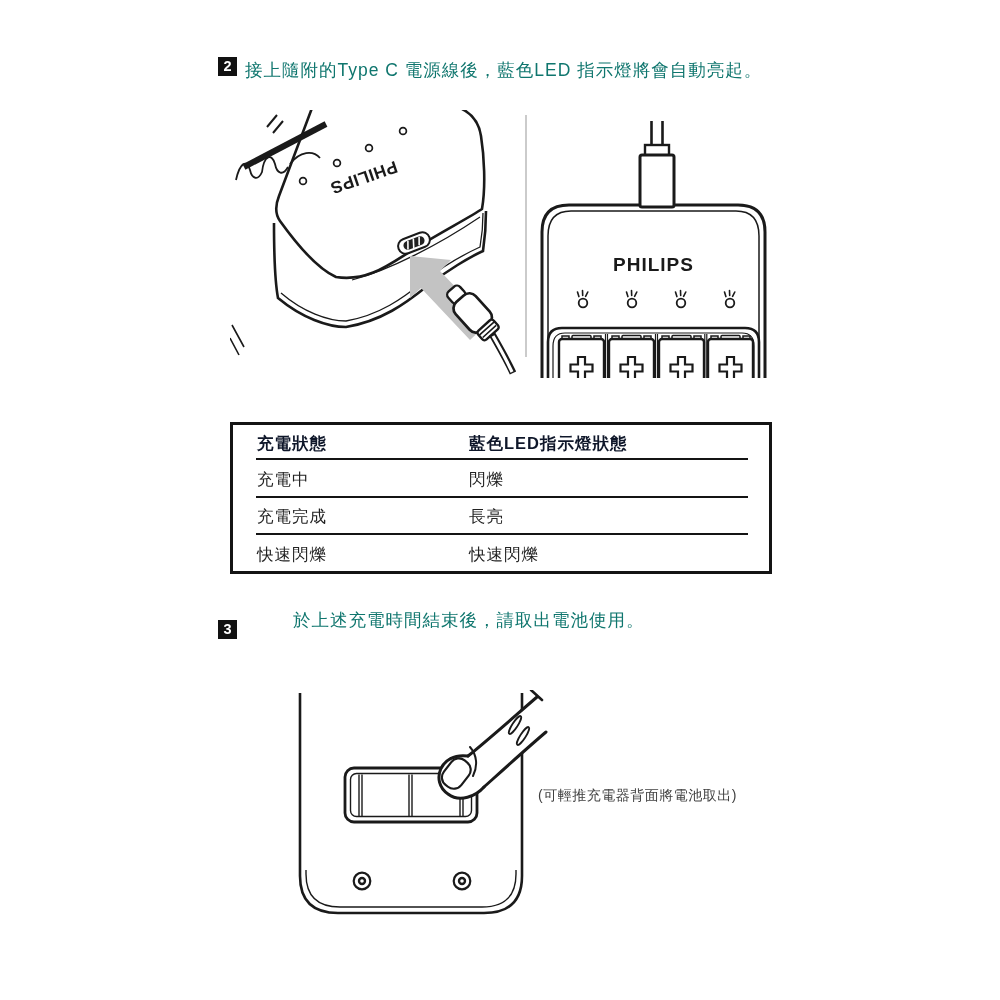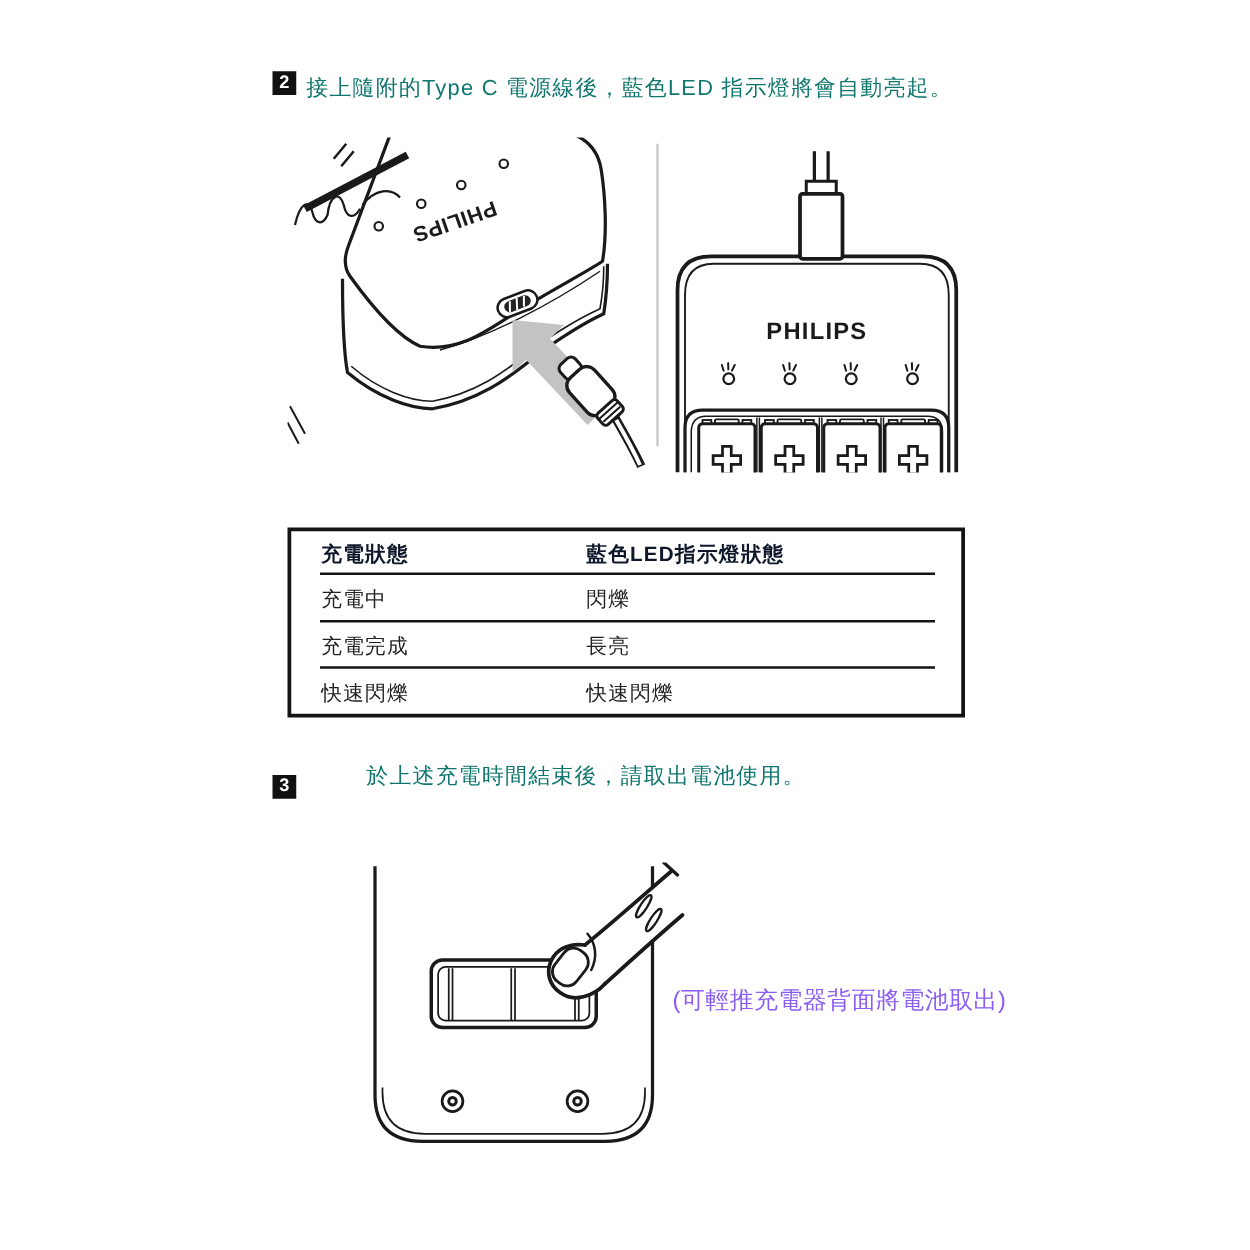--- a/index.html
+++ b/index.html
@@ -11,21 +11,21 @@
               font-size:14.5px;line-height:19px;text-align:center;}
   .step-text{font-size:17.5px;letter-spacing:1px;white-space:nowrap;color:#0f766e;}
   .fig-divider{width:1.5px;background:#cbcbcb;}
   .chg-table{left:230px;top:422px;width:542px;height:152px;border:3.5px solid #141414;
              box-sizing:border-box;background:#fff;}
   .t-cell{position:absolute;font-size:16.5px;letter-spacing:1px;white-space:nowrap;color:#222;}
   .t-cell.c1{left:24px;}
   .t-cell.c2{left:236px;}
   .t-head{font-weight:bold;color:#0f172a;}
   .t-rule{position:absolute;left:23px;width:492px;height:2px;background:#141414;}
-  .caption{font-size:19px;letter-spacing:0.5px;white-space:nowrap;color:#8b5cf6;}
+  .caption{font-size:14px;letter-spacing:0.5px;white-space:nowrap;color:#404040;}
   svg{display:block;}
 </style>
 </head>
 <body>
 
 <div class="page">
 
   <div class="abs step-badge" style="left:218px;top:57px;">2</div>
   <div class="abs step-text" style="left:245px;top:58px;">接上隨附的Type C 電源線後，藍色LED 指示燈將會自動亮起。</div>
 

